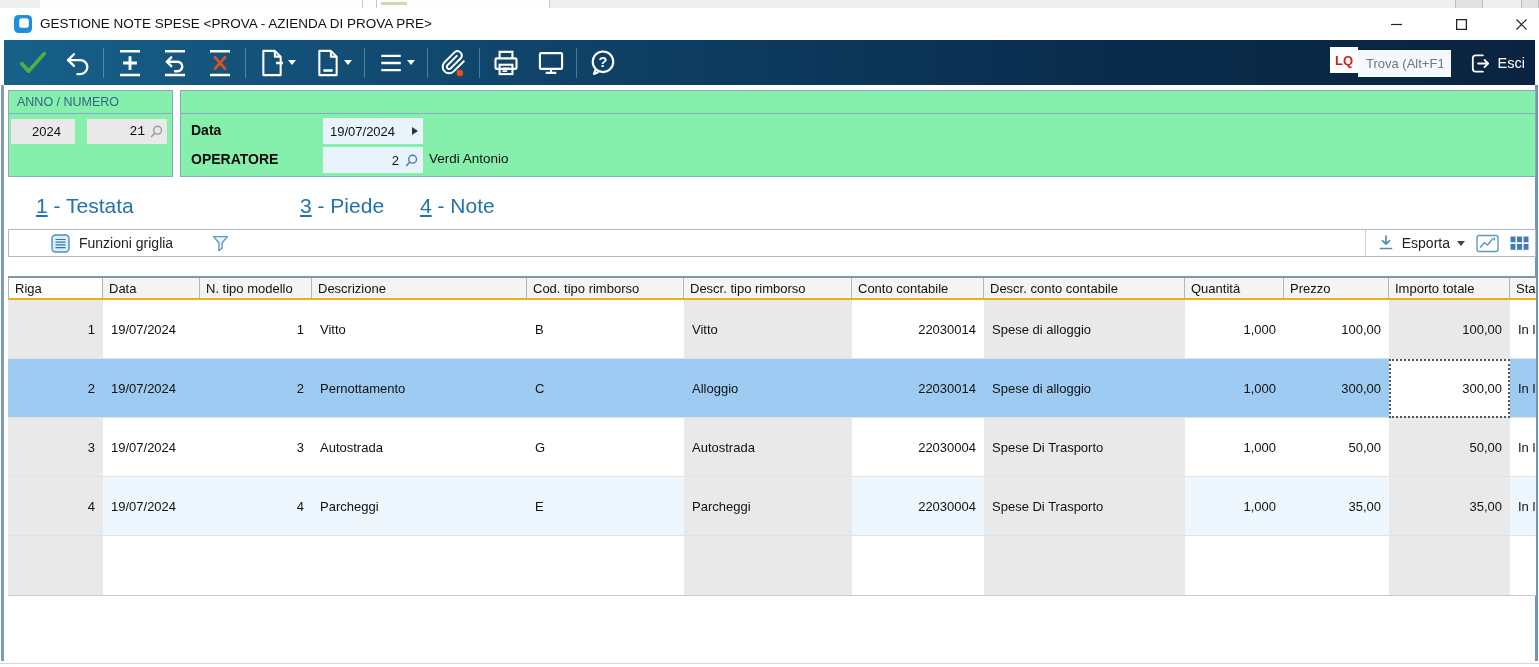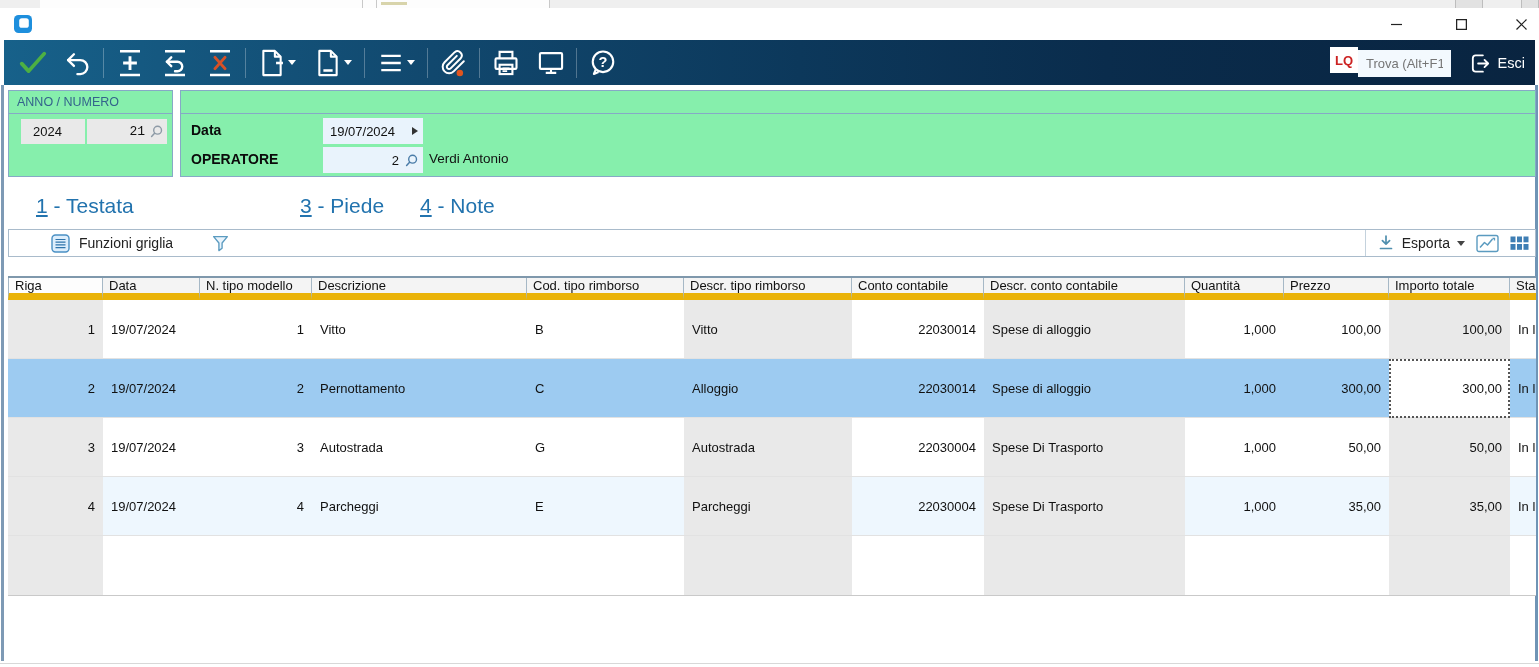--- a/index.html
+++ b/index.html
@@ -36,21 +36,21 @@
   .wb-left  { left:1px; top:85px; width:3px; height:576px; background:#7e9ab5; }
   .wb-right { left:1535px; top:85px; width:3px; height:576px; background:#6f94b5; }
   .wb-bottom{ left:0; top:663px; width:1539px; height:1px; background:#d8d8d8; }
 
   
   .panel { border:1px solid #86a9c6; background:#86efac; }
   .panel-anno { left:8px; top:90px; width:165px; height:87px; }
   .panel-head { position:absolute; left:0; top:0; right:0; height:23px; border-bottom:1px solid #86a9c6; line-height:23px; padding-left:8px; color:#34648c; font-size:12.5px; }
   .panel-main { left:180px; top:90px; width:1356px; height:87px; }
   .gray-field { position:absolute; top:28px; height:25px; background:#e9e9e9; display:flex; align-items:center; font-size:13px; color:#111; }
-  .gf-anno { left:12px; width:64px; justify-content:flex-end; padding-right:23px; }
+  .gf-anno { left:2px; width:64px; justify-content:flex-end; padding-right:14px; }
   .gf-num  { left:78px; width:80px; padding:0 4px 0 6px;font-family:Liberation Mono, monospace; }
   .gf-num .val { flex:1; text-align:right; padding-right:5px; }
   .frm-label { position:absolute; font-size:14px; font-weight:bold; color:#0b0b0b; }
   .blue-field { position:absolute; left:142px; width:100px; height:26px; background:#e9f3fc; display:flex; align-items:center; font-size:13px; color:#111; padding:0 5px 0 7px; }
   .blue-field .val-r { flex:1; text-align:right; padding-right:6px; }
   .arrow-r { width:0; height:0; border-top:4.5px solid transparent; border-bottom:4.5px solid transparent; border-left:6px solid #333; margin-left:auto; }
   .op-name { position:absolute; left:248px; top:60px; font-size:13.5px; color:#111; }
 
   
   .tabs { left:8px; top:183px; width:1528px; height:46px; }
@@ -67,21 +67,21 @@
   .funnel { margin-left:38px; display:flex; }
   .gt-right { position:absolute; right:6px; top:0; height:26px; display:flex; align-items:center; gap:11px; }
   .gt-sep { width:1px; height:26px; background:#c4d2dd; }
   .esporta { display:flex; align-items:center; gap:7px; font-size:14px; color:#222; }
   .caret-d { width:0; height:0; border-left:4px solid transparent; border-right:4px solid transparent; border-top:5px solid #444; }
 
   
   .grid-wrap { left:8px; top:276px; width:1528px; height:320px; overflow:hidden; border-top:2px solid #7f98ac; border-bottom:1px solid #c9c9c9; }
   table.grid { border-collapse:separate; border-spacing:0; table-layout:fixed; width:1562px; font-size:13px; color:#111; }
   .grid th { height:22px; background:#f4f4f4; font-weight:normal; text-align:left; padding:0 6px;
-    border-right:1px solid #a6b8c6; border-bottom:7px solid #eab308; white-space:nowrap; overflow:hidden; }
+    border-right:1px solid #a6b8c6; border-bottom:2px solid #eab308; white-space:nowrap; overflow:hidden; }
   .grid th.w { background:#fdfdfd; border-left:1px solid #a6b8c6; }
   .grid td { height:59px; padding:0 8px; background:#fff; border-bottom:1px solid #e2e2e2; white-space:nowrap; overflow:hidden; vertical-align:middle; }
   .grid td.g { background:#e9e9e9; }
   .grid td.r { text-align:right; }
   .grid tr.alt td { background:#eef7fe; }
   .grid tr.alt td.g { background:#e9e9e9; }
   .grid tr.sel td, .grid tr.sel td.g { background:#9dcbf1; }
   .grid tr.sel td.focus { background:#fff; outline:2px dotted #555; outline-offset:-2px; }
   .grid tr.er td { border-bottom:none; }
 </style>
@@ -97,20 +97,21 @@
   <div class="frag" style="left:1521px;width:18px"></div>
 </div>
 
 <div class="abs titlebar">
   <span class="app-icon">
     <svg width="18" height="18" viewBox="0 0 18 18">
         <rect x="0" y="0" width="18" height="18" rx="4.5" fill="#1e8fdd"></rect>
         <rect x="5.2" y="3.2" width="9.6" height="9.6" rx="2.6" fill="#fff"></rect>
       </svg>
   </span>
+  <span class="title-text">GESTIONE NOTE SPESE &lt;PROVA - AZIENDA DI PROVA PRE&gt;</span>
   <span class="winbtn min">
     <svg width="11" height="11" viewBox="0 0 11 11">
         <path d="M0 5.5h11" stroke="#222" stroke-width="1.2"></path>
       </svg>
   </span>
   <span class="winbtn max">
     <svg width="11" height="11" viewBox="0 0 11 11">
         <rect x="0.6" y="0.6" width="9.8" height="9.8" fill="none" stroke="#222" stroke-width="1.3"></rect>
       </svg>
   </span>

